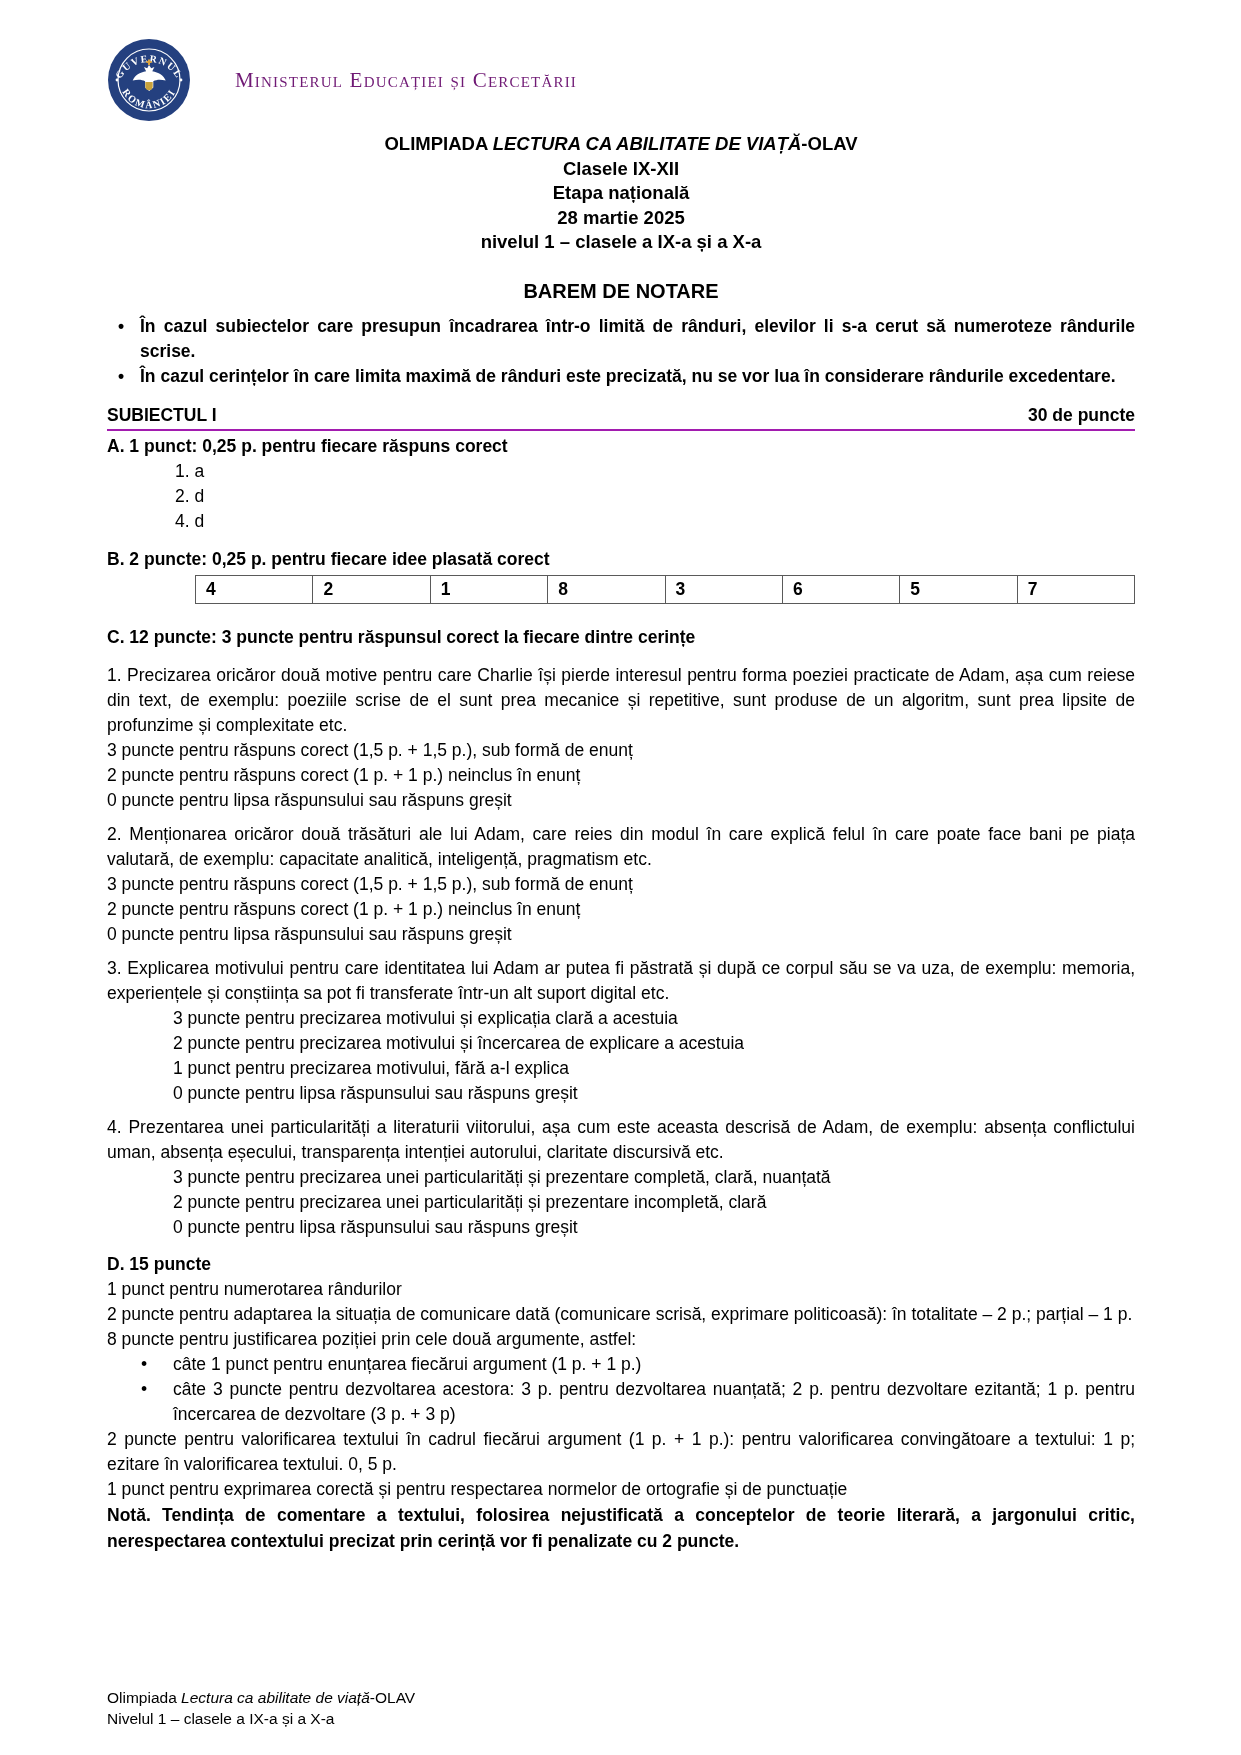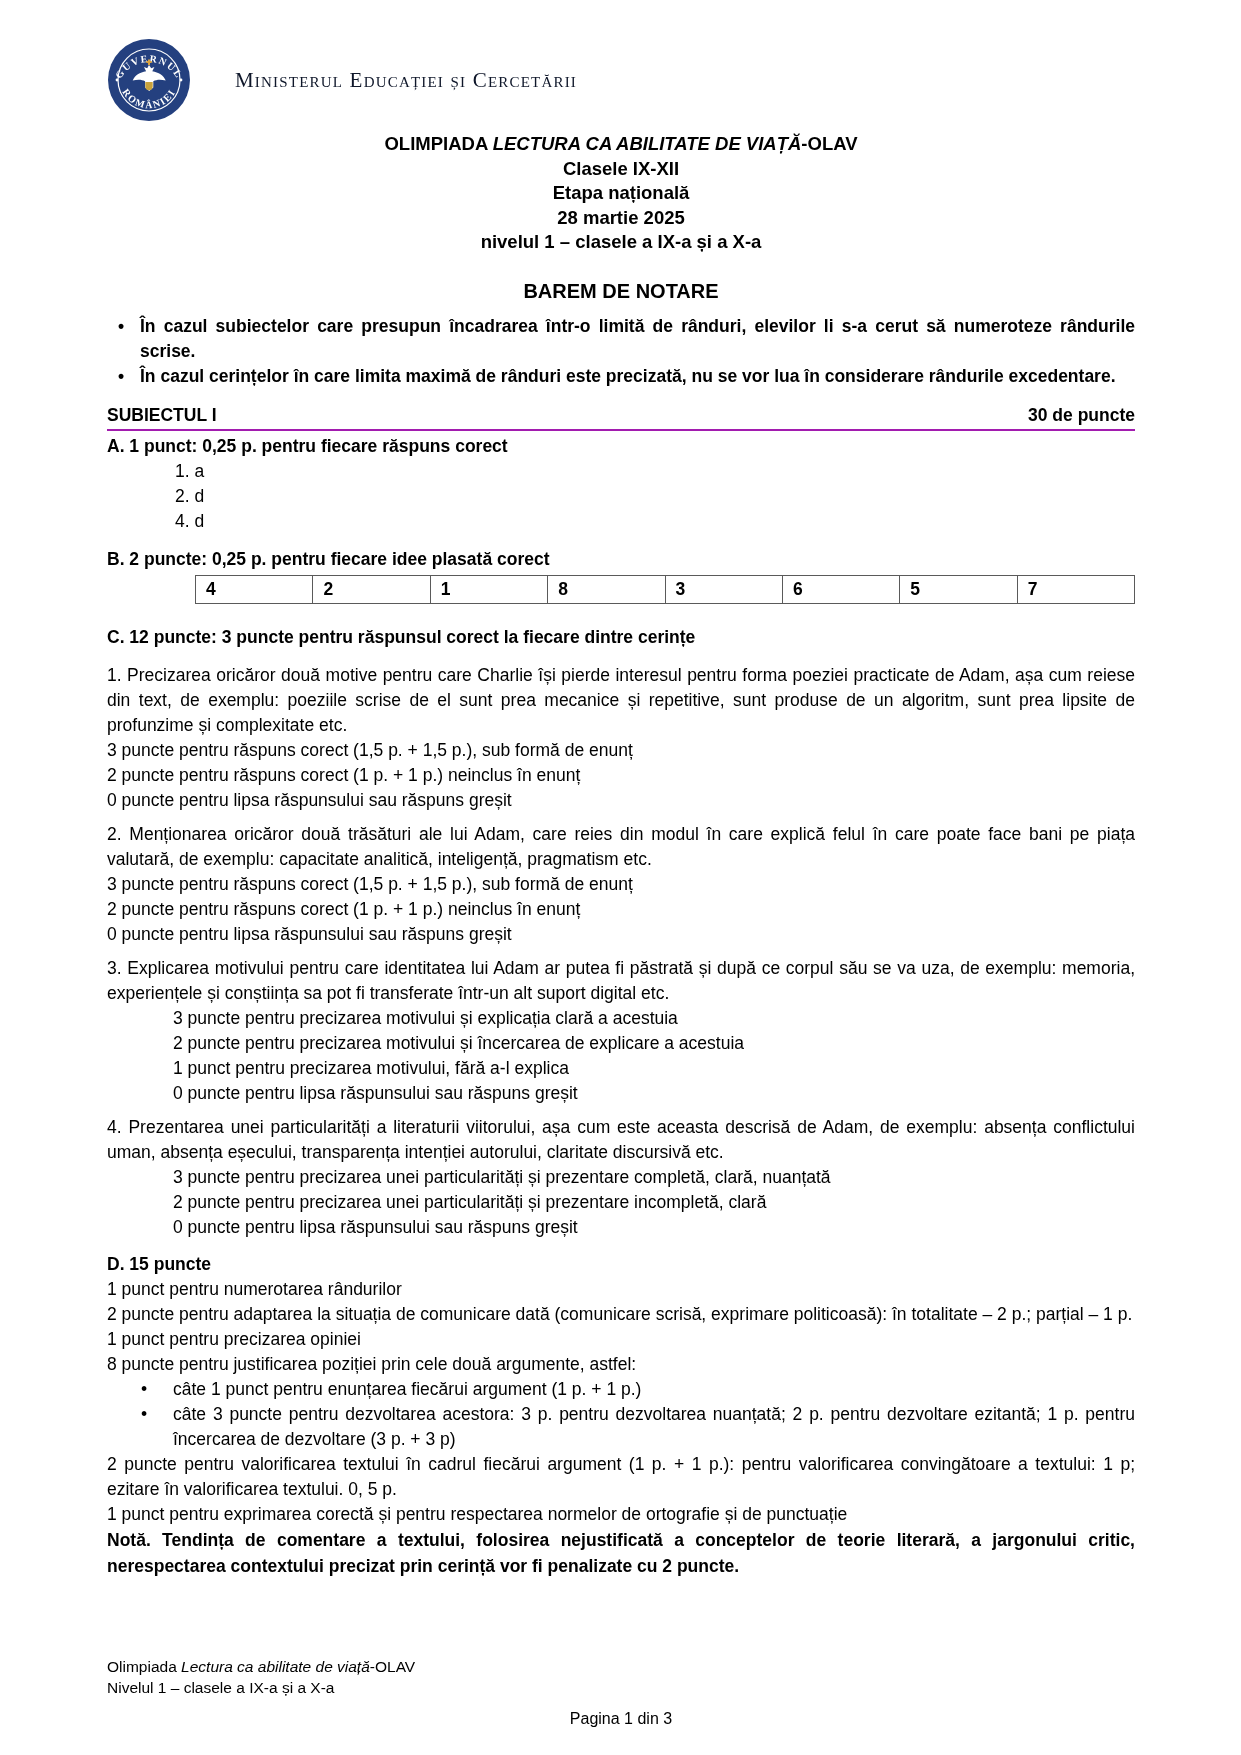--- a/index.html
+++ b/index.html
@@ -9,21 +9,21 @@
     font-family:"Liberation Sans",sans-serif;color:#000;
     font-size:17.5px;line-height:25px;
     display:flex;flex-direction:column;overflow:hidden;
   }
   
   .hdr{display:flex;align-items:center;gap:44px;height:88px;flex:0 0 auto;}
   .logo{width:84px;height:84px;flex:0 0 auto;}
   .ring{font-family:"Liberation Serif",serif;font-size:10px;letter-spacing:1.6px;fill:#fff;font-weight:bold;}
   .ministry{
     font-family:"Liberation Serif",serif;font-variant-caps:small-caps;
-    color:#0f172a;font-size:21px;letter-spacing:1.2px;
+    color:#701a75;font-size:21px;letter-spacing:1.2px;
   }
   
   .title{ text-align:center;font-weight:bold;font-size:18.5px;line-height:24.5px;margin-top:8px;}
   .title .it{font-style:italic;}
   .barem{text-align:center;font-weight:bold;font-size:20px;margin-top:24px;}
   
   .instr{margin-top:10px;font-weight:bold;}
   .instr .row{display:flex;}
   .instr .b{width:22px;padding-left:11px;flex:0 0 auto;}
   .instr .t{flex:1;text-align:justify;}
@@ -151,34 +151,32 @@
   <div class="score-ind">0 puncte pentru lipsa răspunsului sau răspuns greșit</div>
 
   <p class="par2">4. Prezentarea unei particularități a literaturii viitorului, așa cum este aceasta descrisă de Adam, de exemplu: absența conflictului uman, absența eșecului, transparența intenției autorului, claritate discursivă etc.</p>
   <div class="score-ind">3 puncte pentru precizarea unei particularități și prezentare completă, clară, nuanțată</div>
   <div class="score-ind">2 puncte pentru precizarea unei particularități și prezentare incompletă, clară</div>
   <div class="score-ind">0 puncte pentru lipsa răspunsului sau răspuns greșit</div>
 
   <div class="d-head">D. 15 puncte</div>
   <div class="dline">1 punct pentru numerotarea rândurilor</div>
   <div class="dline djust">2 puncte pentru adaptarea la situația de comunicare dată (comunicare scrisă, exprimare politicoasă): în totalitate – 2 p.; parțial – 1 p.</div>
-  <div class="dline">1 punct pentru precizarea opiniei</div>
   <div class="dline">8 puncte pentru justificarea poziției prin cele două argumente, astfel:</div>
   <div class="dbul">
     <span class="b">•</span>
     <span class="t">câte 1 punct pentru enunțarea fiecărui argument (1 p. + 1 p.)</span>
   </div>
   <div class="dbul">
     <span class="b">•</span>
     <span class="tj">câte 3 puncte pentru dezvoltarea acestora: 3 p. pentru dezvoltarea nuanțată; 2 p. pentru dezvoltare ezitantă; 1 p. pentru încercarea de dezvoltare (3 p. + 3 p)</span>
   </div>
   <div class="dline djust">2 puncte pentru valorificarea textului în cadrul fiecărui argument (1 p. + 1 p.): pentru valorificarea convingătoare a textului: 1 p; ezitare în valorificarea textului. 0, 5 p.</div>
   <div class="dline">1 punct pentru exprimarea corectă și pentru respectarea normelor de ortografie și de punctuație</div>
 
   <p class="nota">Notă. Tendința de comentare a textului, folosirea nejustificată a conceptelor de teorie literară, a jargonului critic, nerespectarea contextului precizat prin cerință vor fi penalizate cu 2 puncte.</p>
 
   <div class="footer">
     <div><span>Olimpiada </span><span class="it">Lectura ca abilitate de viață</span><span>-OLAV</span></div>
     <div>Nivelul 1 – clasele a IX-a și a X-a</div>
-    <div class="pagenum">Pagina 1 din 3</div>
   </div>
 
 </div>
 
 </body></html>

